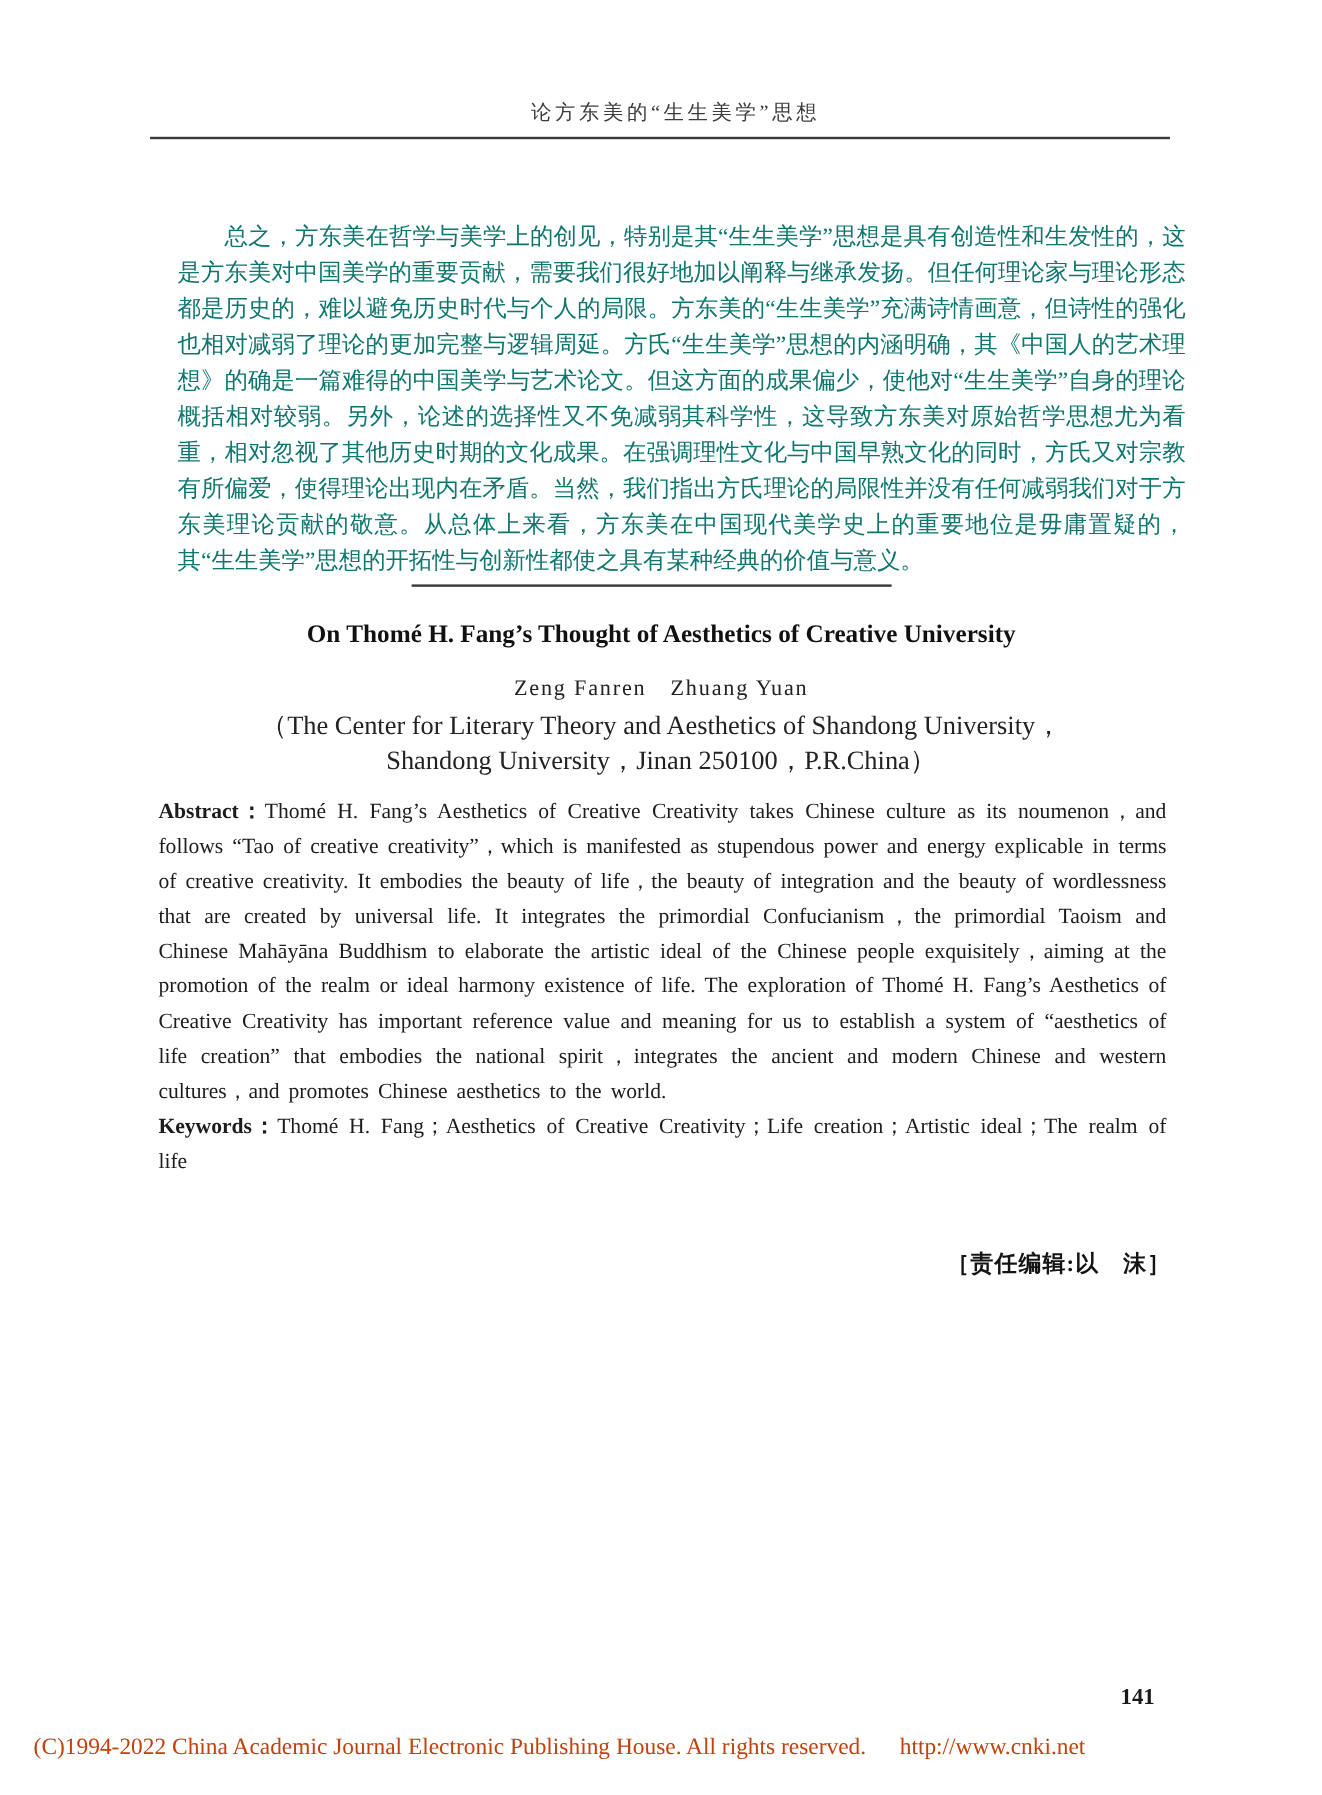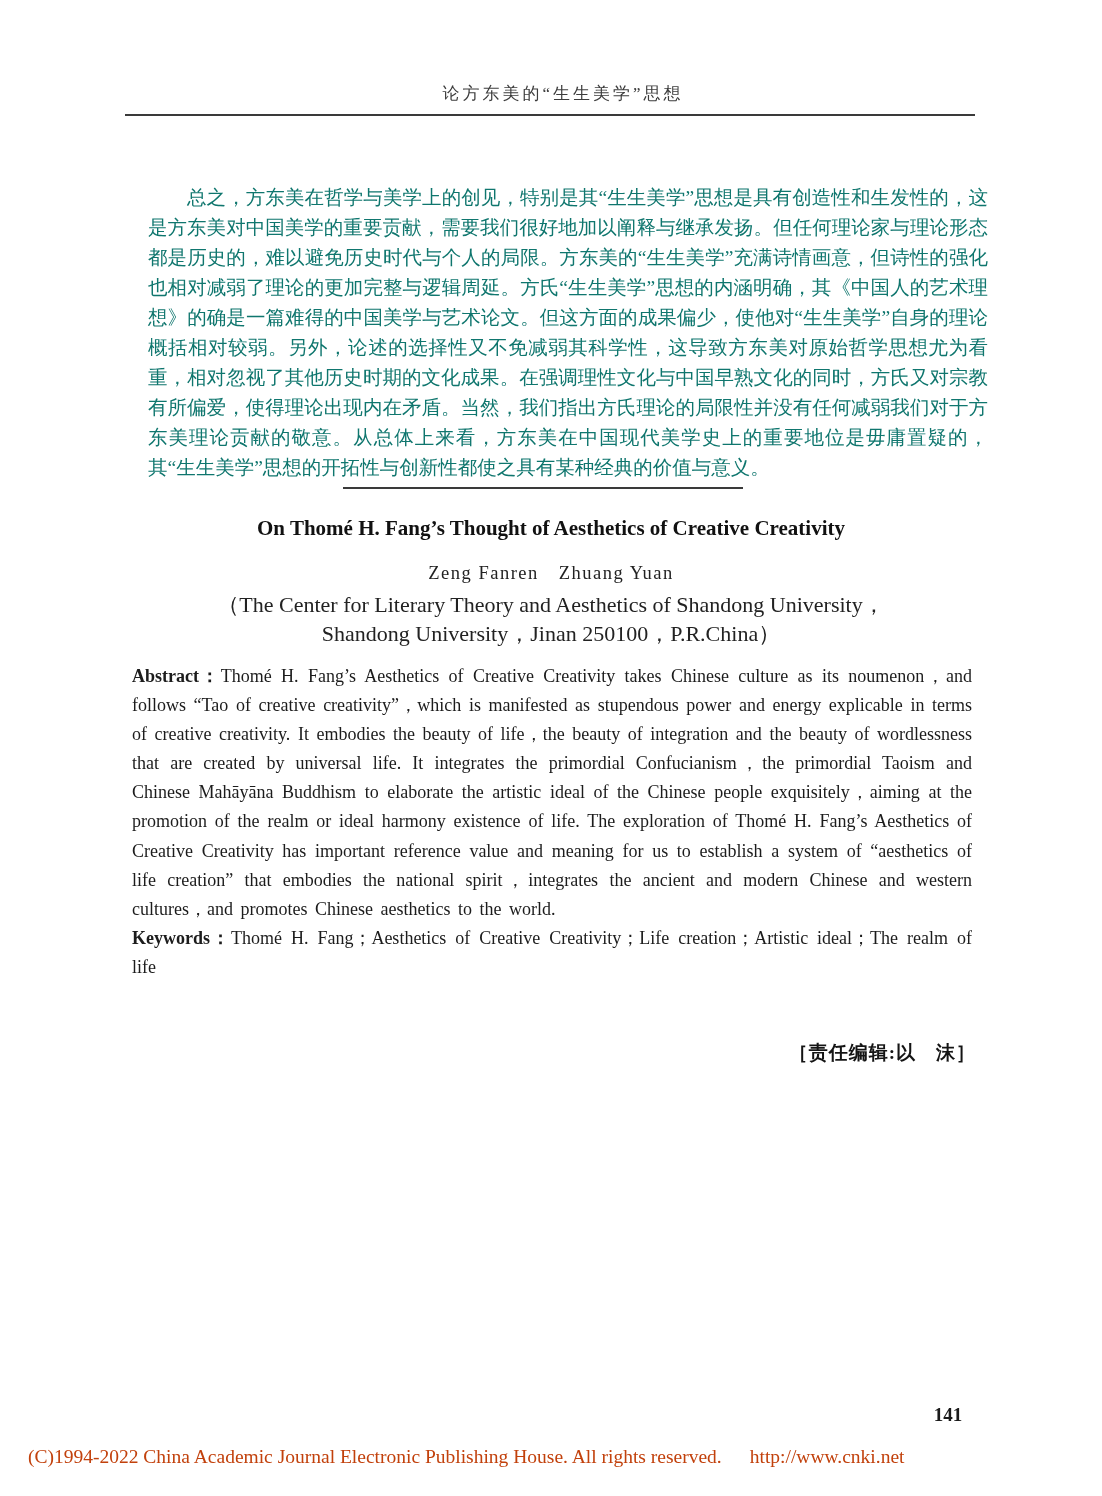--- a/index.html
+++ b/index.html
@@ -76,21 +76,21 @@
   <div class="running-head">论方东美的“生生美学”思想</div>
 
   <div class="head-rule"></div>
 
   <div class="conclusion">
     <p>总之，方东美在哲学与美学上的创见，特别是其“生生美学”思想是具有创造性和生发性的，这是方东美对中国美学的重要贡献，需要我们很好地加以阐释与继承发扬。但任何理论家与理论形态都是历史的，难以避免历史时代与个人的局限。方东美的“生生美学”充满诗情画意，但诗性的强化也相对减弱了理论的更加完整与逻辑周延。方氏“生生美学”思想的内涵明确，其《中国人的艺术理想》的确是一篇难得的中国美学与艺术论文。但这方面的成果偏少，使他对“生生美学”自身的理论概括相对较弱。另外，论述的选择性又不免减弱其科学性，这导致方东美对原始哲学思想尤为看重，相对忽视了其他历史时期的文化成果。在强调理性文化与中国早熟文化的同时，方氏又对宗教有所偏爱，使得理论出现内在矛盾。当然，我们指出方氏理论的局限性并没有任何减弱我们对于方东美理论贡献的敬意。从总体上来看，方东美在中国现代美学史上的重要地位是毋庸置疑的，其“生生美学”思想的开拓性与创新性都使之具有某种经典的价值与意义。</p>
   </div>
 
   <div class="section-divider"></div>
 
-  <div class="en-title">On Thomé H. Fang’s Thought of Aesthetics of Creative Creativity</div>
+  <div class="en-title">On Thomé H. Fang’s Thought of Aesthetics of Creative University</div>
 
   <div class="authors">Zeng Fanren　Zhuang Yuan</div>
 
   <div class="affiliation">
     <div>（The Center for Literary Theory and Aesthetics of Shandong University，</div>
     <div>Shandong University，Jinan 250100，P.R.China）</div>
   </div>
 
   <div class="abstract-block">
     <p><span class="label-bold">Abstract：</span><span>Thomé H. Fang’s Aesthetics of Creative Creativity takes Chinese culture as its noumenon，and follows “Tao of creative creativity”，which is manifested as stupendous power and energy explicable in terms of creative creativity. It embodies the beauty of life，the beauty of integration and the beauty of wordlessness that are created by universal life. It integrates the primordial Confucianism，the primordial Taoism and Chinese Mahāyāna Buddhism to elaborate the artistic ideal of the Chinese people exquisitely，aiming at the promotion of the realm or ideal harmony existence of life. The exploration of Thomé H. Fang’s Aesthetics of Creative Creativity has important reference value and meaning for us to establish a system of “aesthetics of life creation” that embodies the national spirit，integrates the ancient and modern Chinese and western cultures，and promotes Chinese aesthetics to the world.</span></p>

